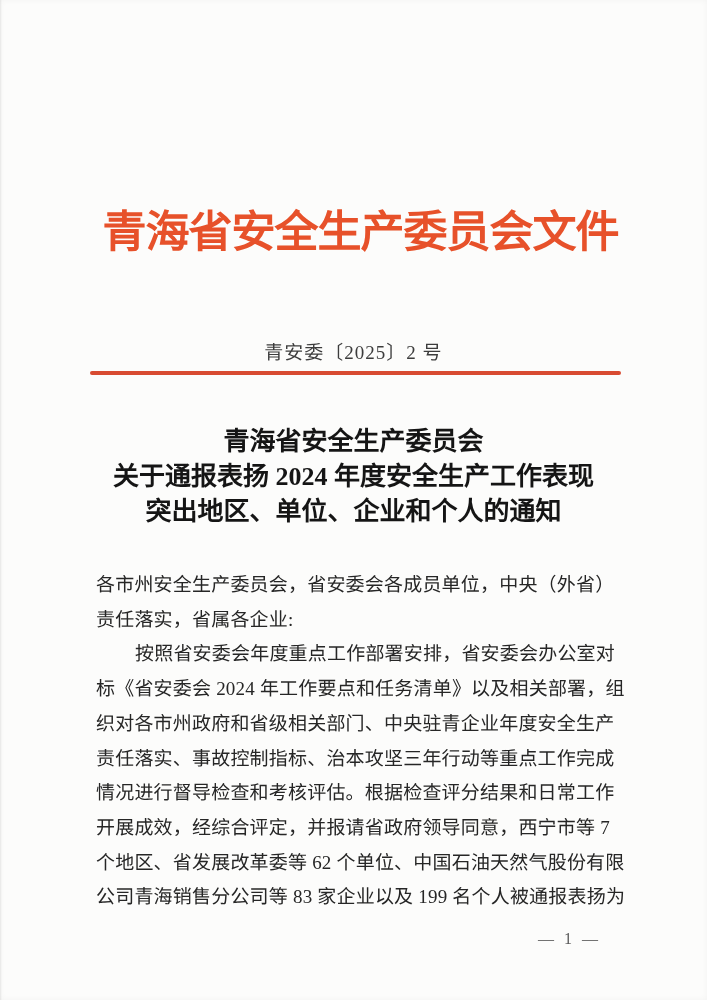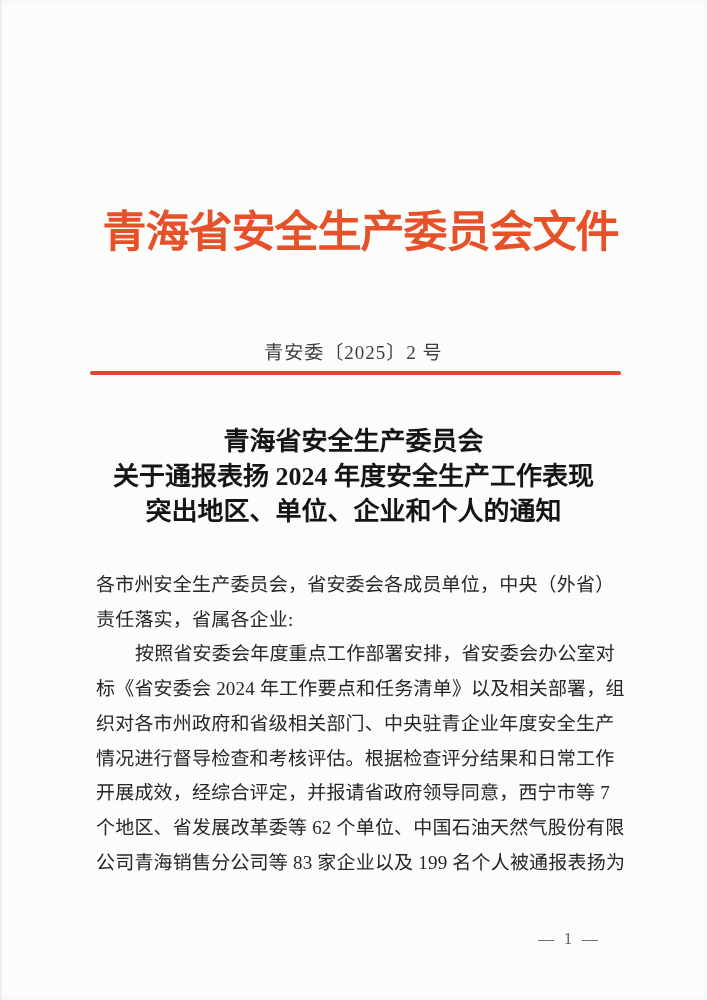--- a/index.html
+++ b/index.html
@@ -116,20 +116,21 @@
     <div class="title-line">关于通报表扬 2024 年度安全生产工作表现</div>
     <div class="title-line">突出地区、单位、企业和个人的通知</div>
   </div>
 
   <div class="body-block">
     <div class="body-line">各市州安全生产委员会，省安委会各成员单位，中央（外省）</div>
     <div class="body-line">责任落实，省属各企业:</div>
     <div class="body-line indent">按照省安委会年度重点工作部署安排，省安委会办公室对</div>
     <div class="body-line">标《省安委会 2024 年工作要点和任务清单》以及相关部署，组</div>
     <div class="body-line">织对各市州政府和省级相关部门、中央驻青企业年度安全生产</div>
+    <div class="body-line">责任落实、事故控制指标、治本攻坚三年行动等重点工作完成</div>
     <div class="body-line">情况进行督导检查和考核评估。根据检查评分结果和日常工作</div>
     <div class="body-line">开展成效，经综合评定，并报请省政府领导同意，西宁市等 7</div>
     <div class="body-line">个地区、省发展改革委等 62 个单位、中国石油天然气股份有限</div>
     <div class="body-line">公司青海销售分公司等 83 家企业以及 199 名个人被通报表扬为</div>
   </div>
 
   <div class="page-number">— 1 —</div>
 
 </div>
 

